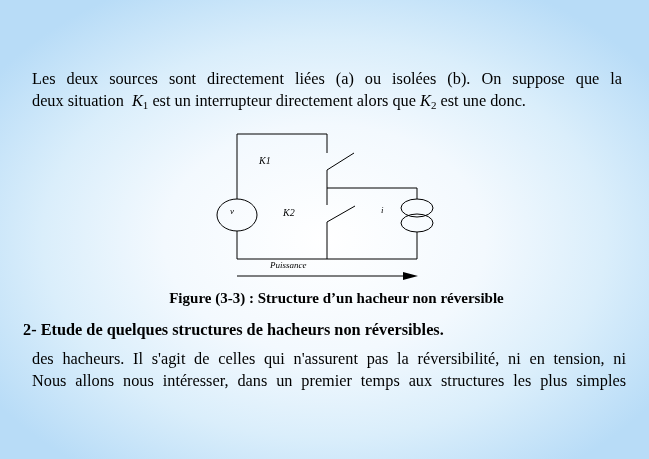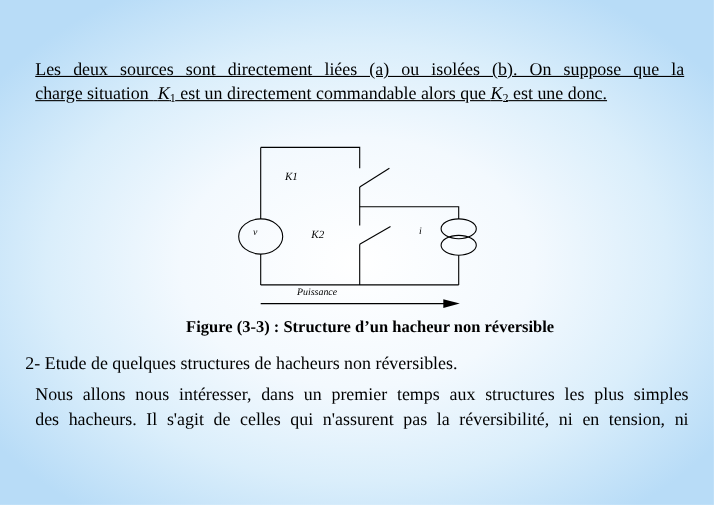--- a/index.html
+++ b/index.html
@@ -2,39 +2,39 @@
 <html><head>
 <meta charset="utf-8">
 <style>
   html, body { margin: 0; padding: 0; }
   body {
     width: 649px; height: 459px; overflow: hidden; position: relative;
     background: radial-gradient(ellipse 62% 62% at 50% 52%, #ffffff 0%, #f3f9fe 40%, #daeefb 70%, #b8dcf7 100%);
     font-family: "Liberation Serif", serif; color: #000;
   }
   .para { position: absolute; font-size: 16.3px; line-height: 22px; margin: 0; }
-  .p1 { left: 32px; top: 52px; width: 590px; text-align: justify; text-decoration: underline; }
+  .p1 { left: 32px; top: 68px; width: 590px; text-align: justify; }
   .p1 .line { display: block; text-align: justify; text-align-last: justify; white-space: nowrap; }
   .p1 .line.last { text-align-last: left; }
   .math { font-style: italic; }
   .math sub { font-style: normal; font-size: 11px; vertical-align: -3px; }
   .caption { position: absolute; left: 12px; width: 649px; top: 290px; text-align: center; font-weight: bold; font-size: 15px; }
-  .heading { position: absolute; left: 23px; top: 320px; font-weight: normal; font-size: 16.3px; }
+  .heading { position: absolute; left: 23px; top: 320px; font-weight: bold; font-size: 16.3px; }
   .p2 { left: 32px; top: 348px; width: 594px; font-size: 16.3px; line-height: 22px; }
   .p2 .line { display: block; white-space: nowrap; text-align: justify; text-align-last: justify; }
   .p2 .line.last { text-align-last: left; }
   svg.circuit { position: absolute; left: 0; top: 0; }
   .clabel { font-family: "Liberation Serif", serif; font-style: italic; }
 </style>
 </head>
 <body>
 
 <p class="para p1">
   <span class="line">Les  deux  sources  sont directement liées (a) ou isolées (b). On suppose que la</span>
-  <span class="line last"><span>charge situation </span>&nbsp;<span class="math"><span>K</span><sub>1</sub></span><span> est un directement commandable alors que </span><span class="math"><span>K</span><sub>2</sub></span><span> est une donc.</span></span>
+  <span class="line last"><span>deux situation </span>&nbsp;<span class="math"><span>K</span><sub>1</sub></span><span> est un interrupteur directement alors que </span><span class="math"><span>K</span><sub>2</sub></span><span> est une donc.</span></span>
 </p>
 
 <svg class="circuit" width="649" height="459">
   <g stroke="#000" stroke-width="1" fill="none">
 
     <polyline points="237,134 327,134 327,153"></polyline>
 
     <line x1="237" y1="134" x2="237" y2="199"></line>
     <line x1="237" y1="231" x2="237" y2="259"></line>
 
@@ -62,15 +62,15 @@
   <text class="clabel" x="230" y="214" font-size="9">v</text>
   <text class="clabel" x="381" y="213" font-size="9">i</text>
   <text class="clabel" x="270" y="268" font-size="9">Puissance</text>
 </svg>
 
 <div class="caption">Figure (3-3) : Structure d’un hacheur non réversible</div>
 
 <div class="heading">2- Etude de quelques structures de hacheurs non réversibles.</div>
 
 <p class="para p2">
+  <span class="line">des hacheurs. Il s'agit de celles qui n'assurent pas la réversibilité, ni en tension, ni</span>
   <span class="line">Nous allons nous intéresser, dans un premier temps aux structures les plus simples</span>
-  <span class="line">des hacheurs. Il s'agit de celles qui n'assurent pas la réversibilité, ni en tension, ni</span>
 </p>
 
 </body></html>

